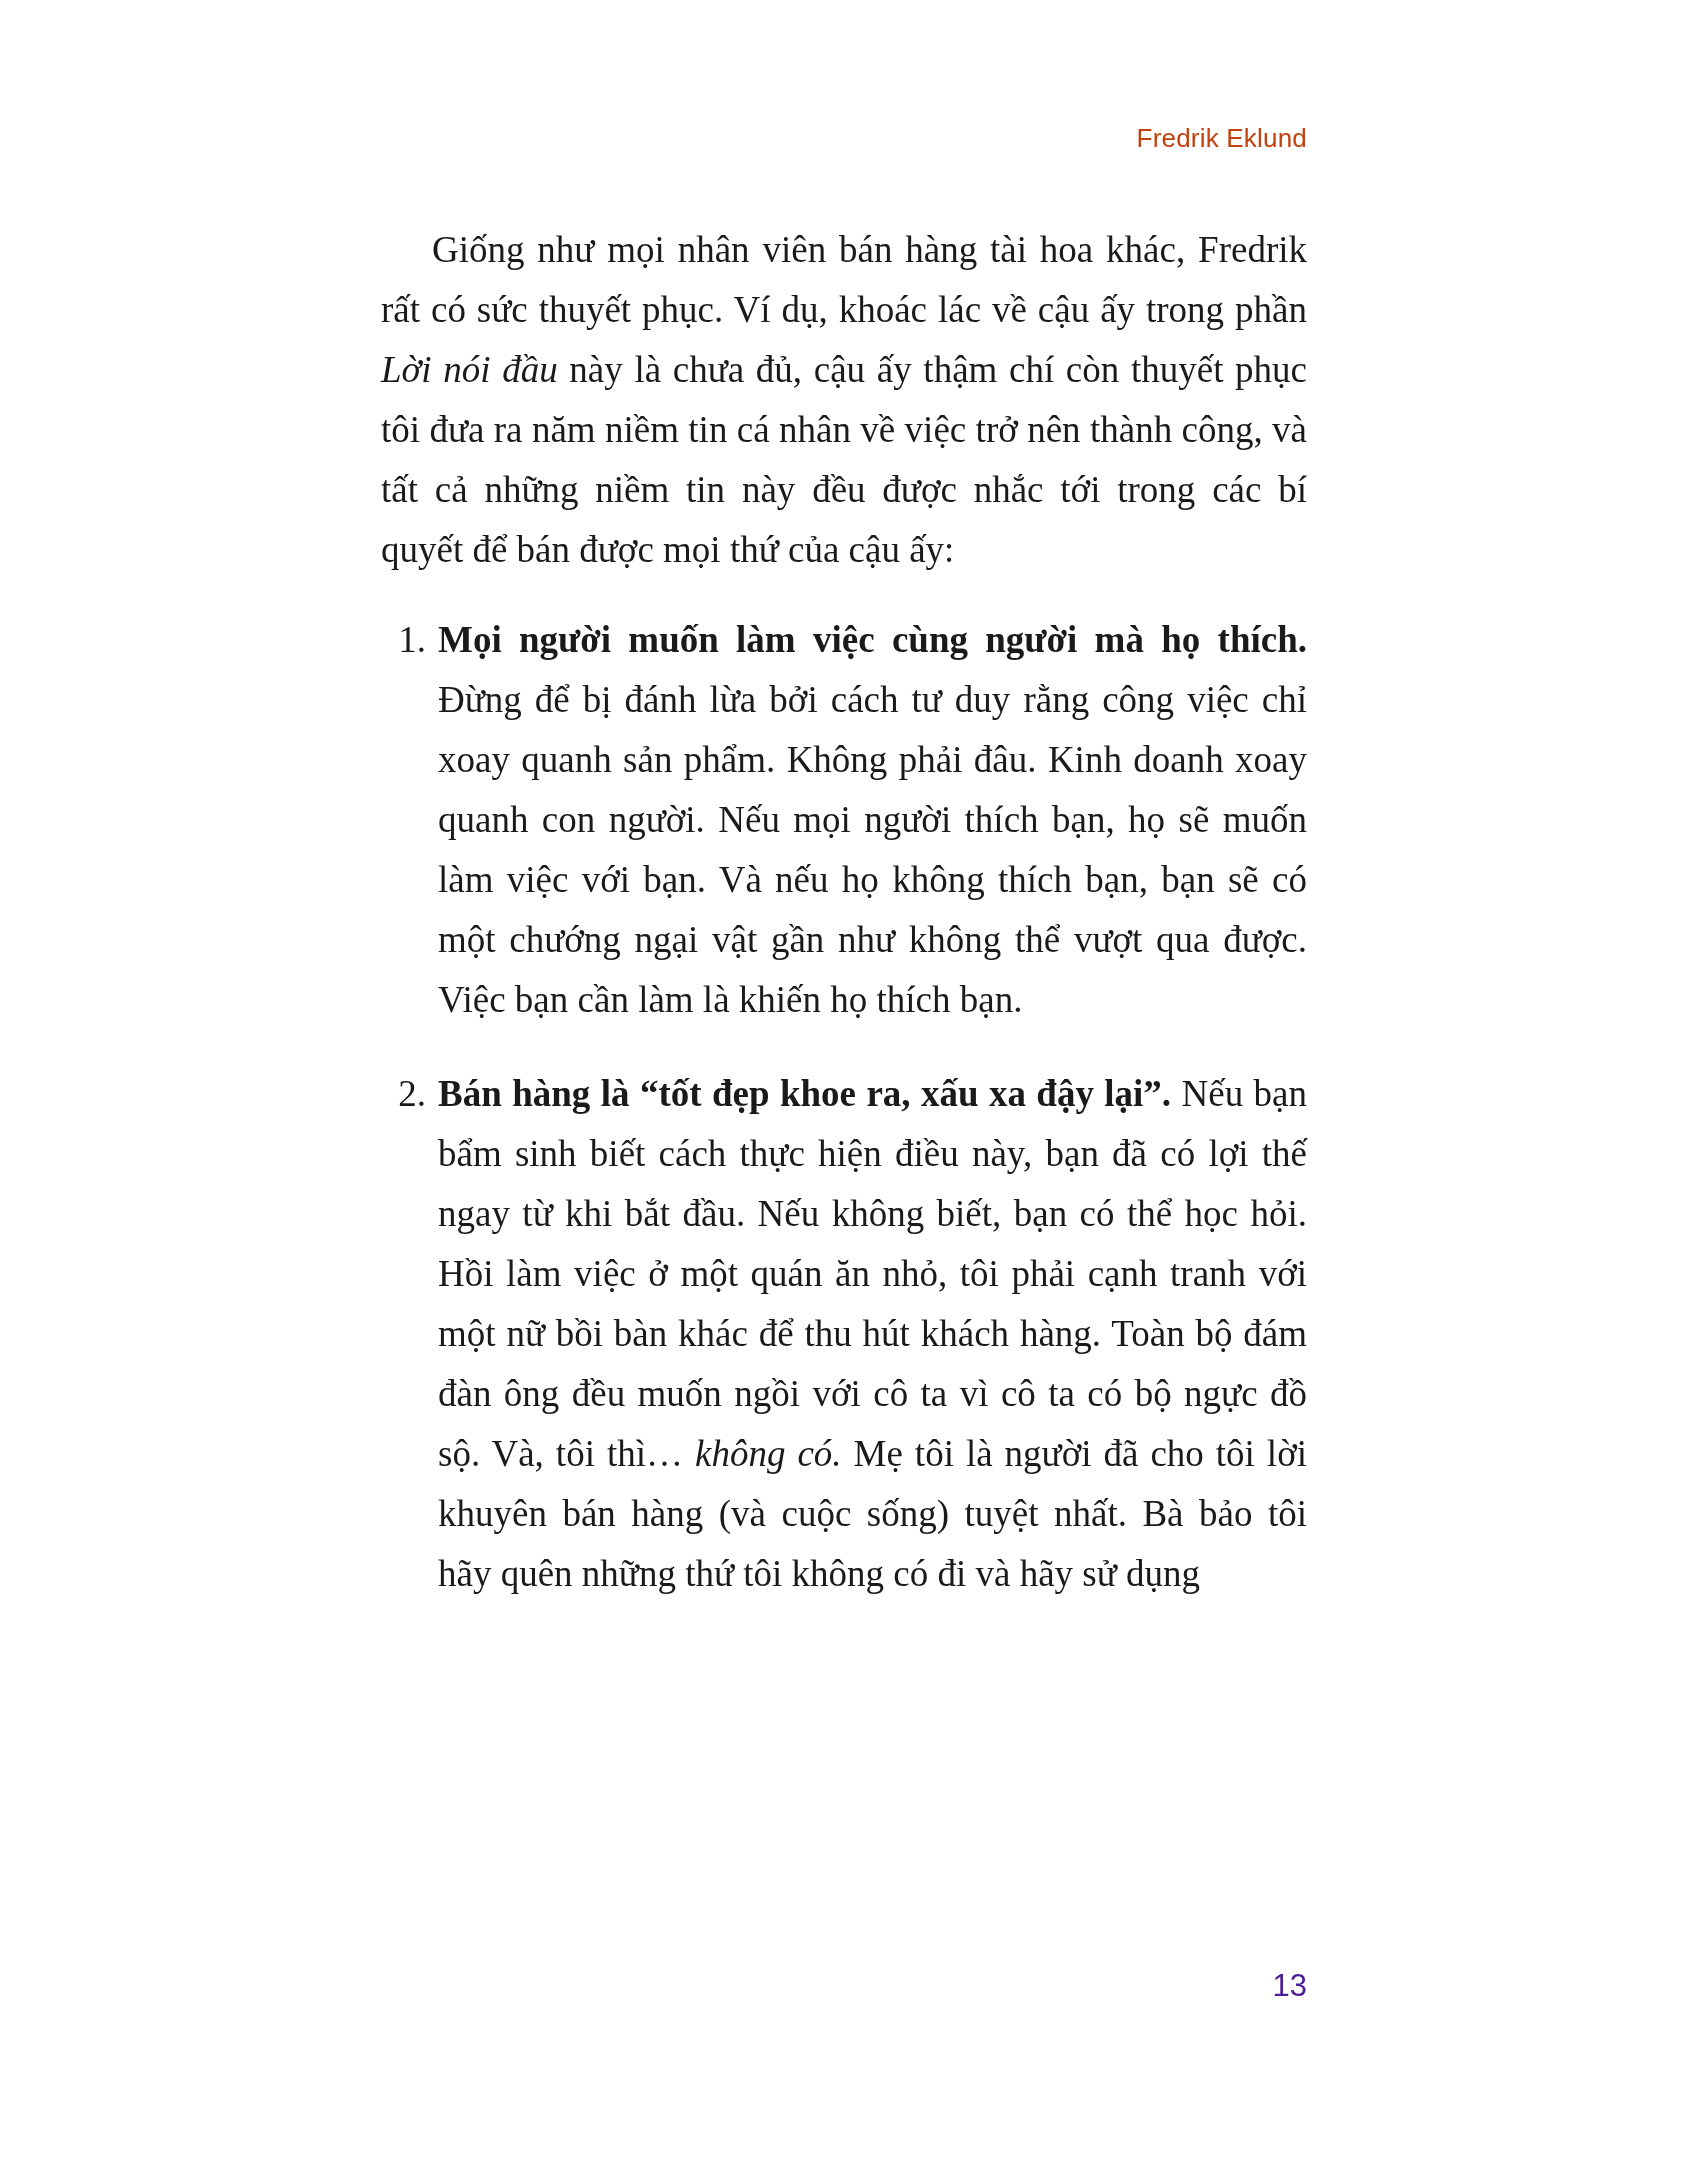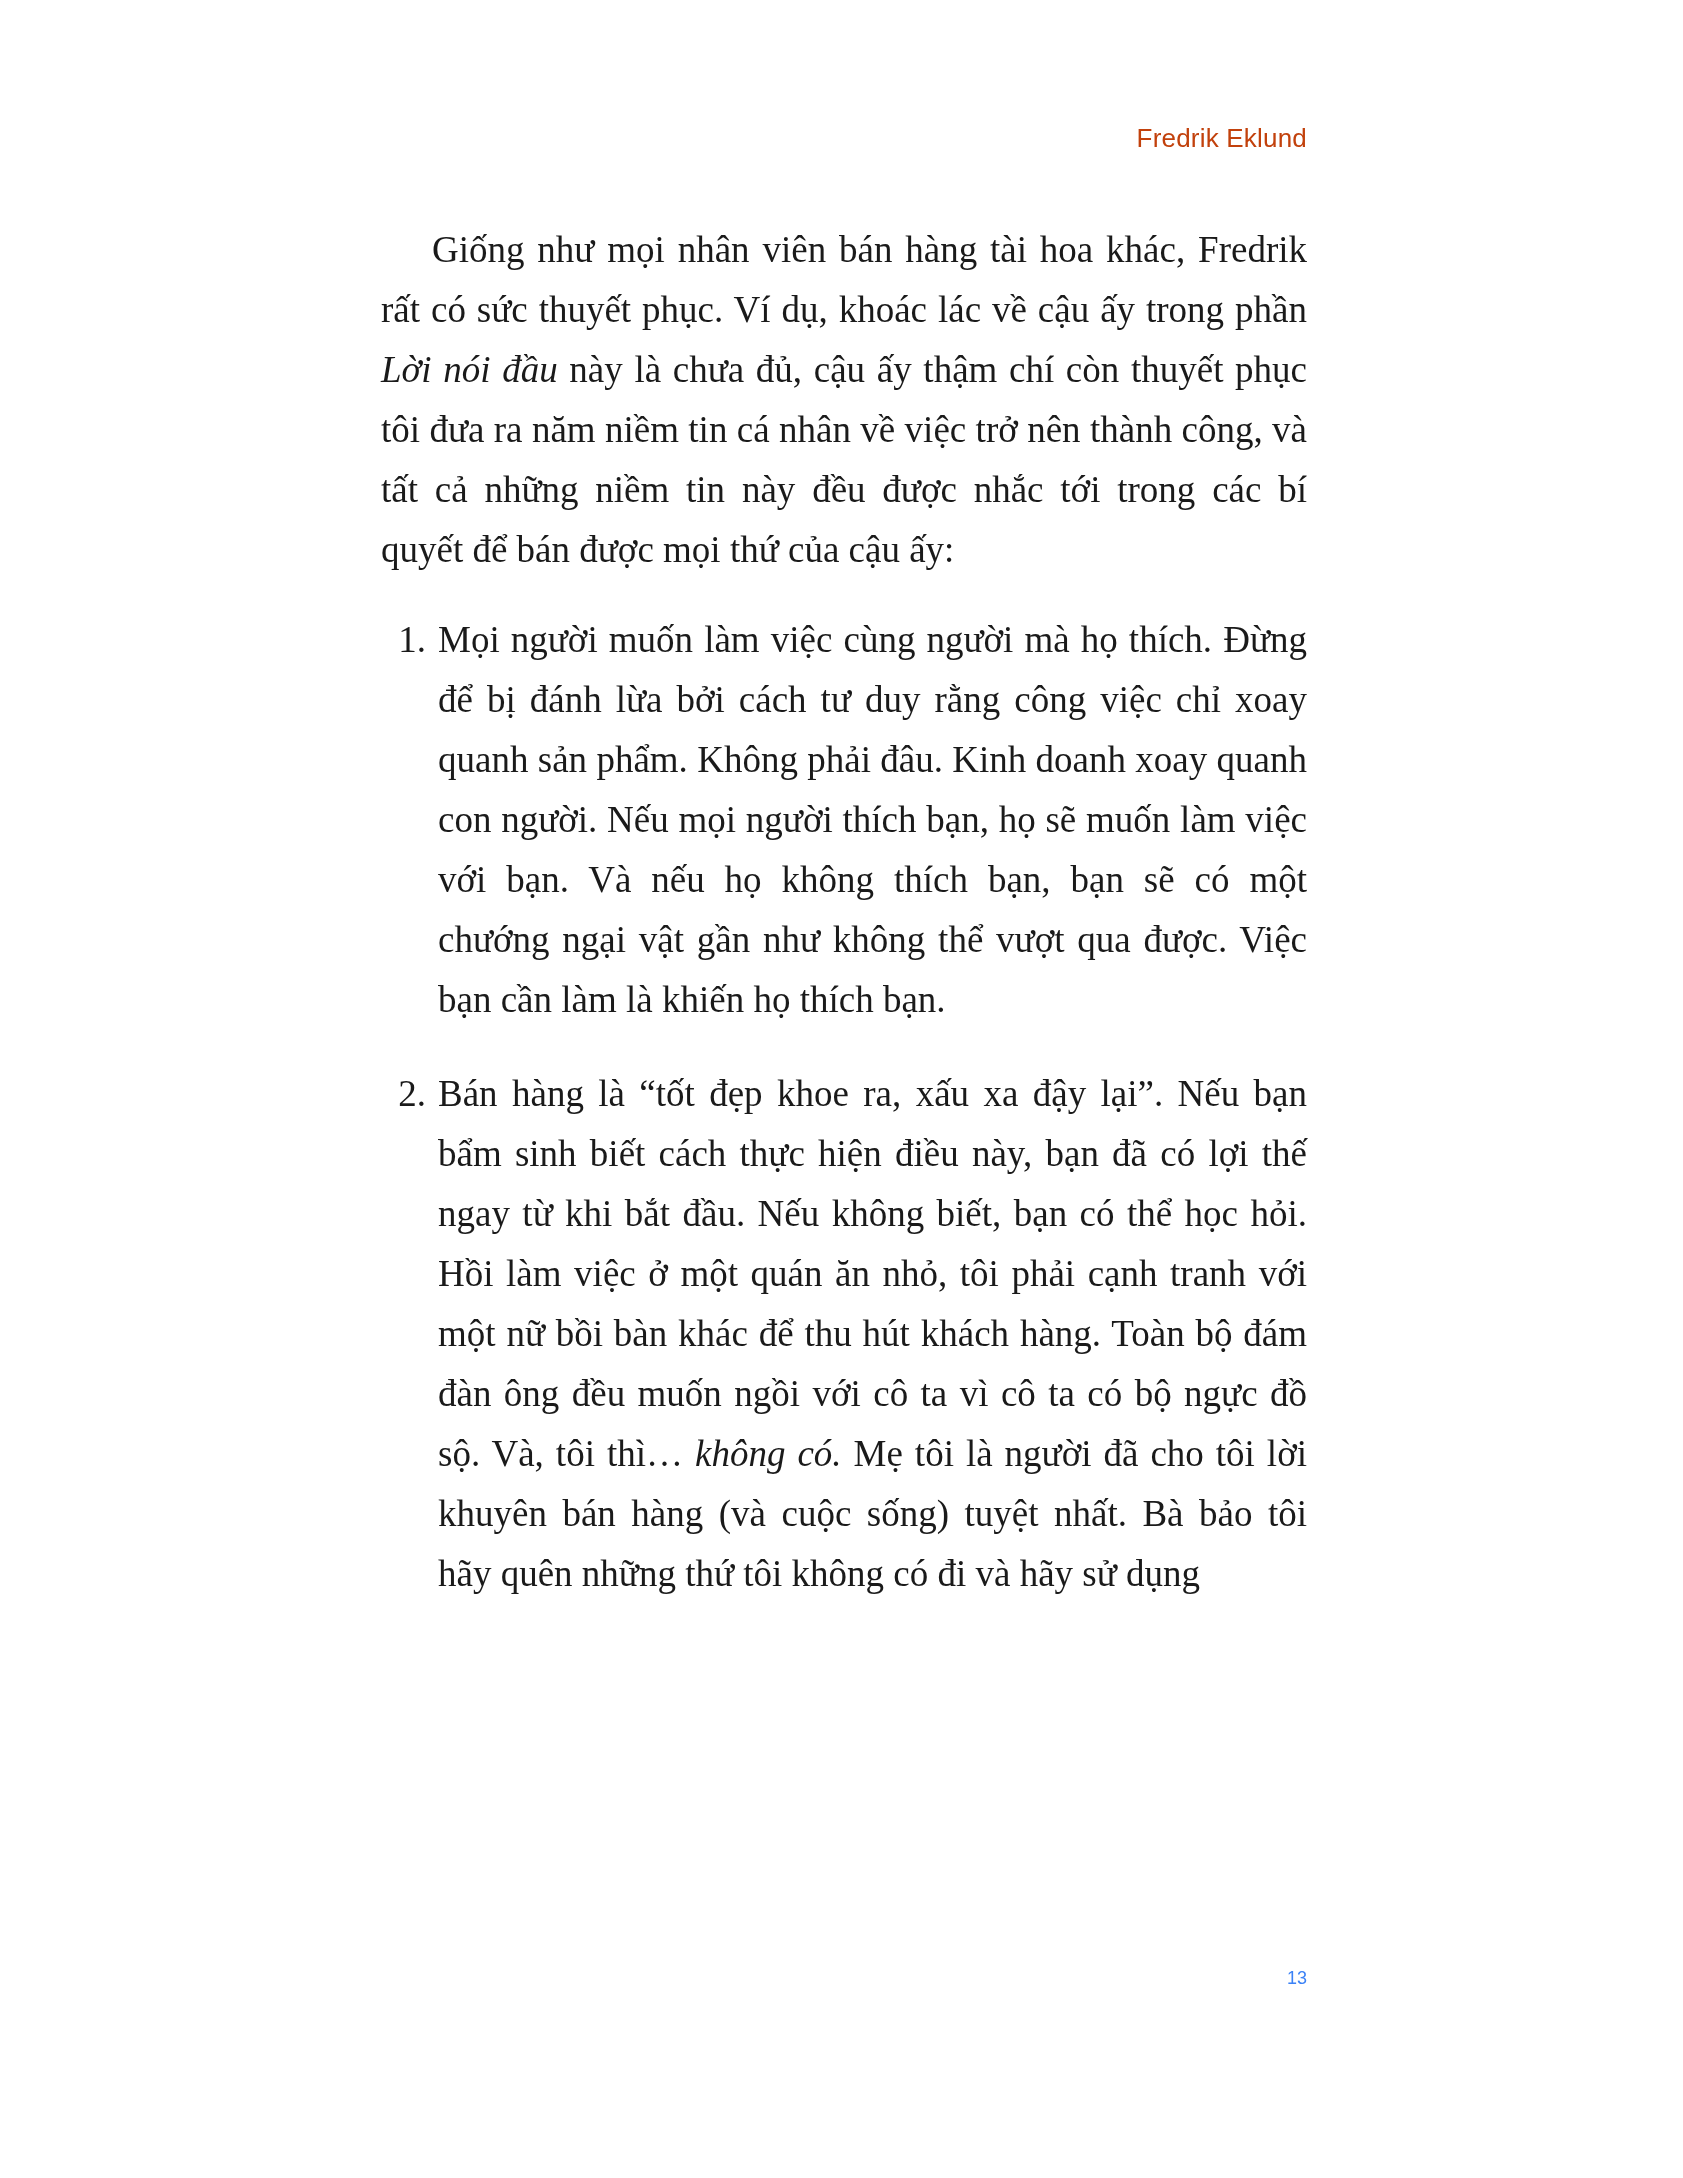--- a/index.html
+++ b/index.html
@@ -81,33 +81,33 @@
     top: 0;
     width: 50px;
     text-align: right;
     font-family: "Liberation Serif", "DejaVu Serif", serif;
     font-size: 37px;
     line-height: 60px;
     color: #1a1a1a;
   }
 
   .item-lead {
-    font-weight: normal;
+    font-weight: bold;
   }
 
   
   .page-number {
     position: absolute;
     top: 1968px;
     left: 381px;
     width: 926px;
     text-align: right;
     font-family: "Liberation Sans", sans-serif;
-    font-size: 18px;
-    color: #3b82f6;
+    font-size: 31px;
+    color: #4c1d95;
   }
 </style>
 </head>
 <body>
 
 <div class="page">
 
   <div class="running-header">Fredrik Eklund</div>
 
   <div class="text-column">

